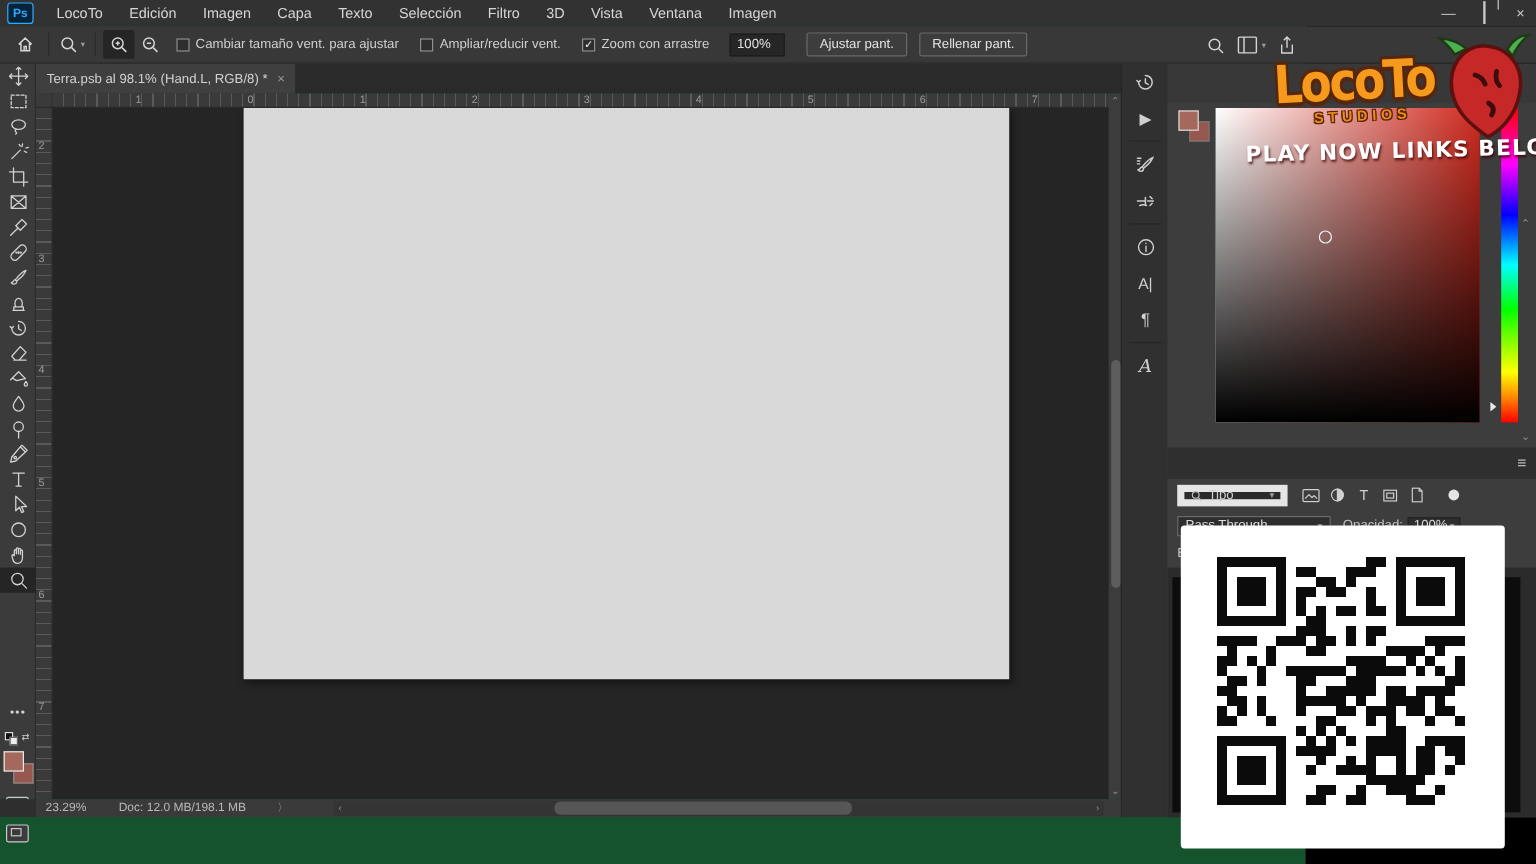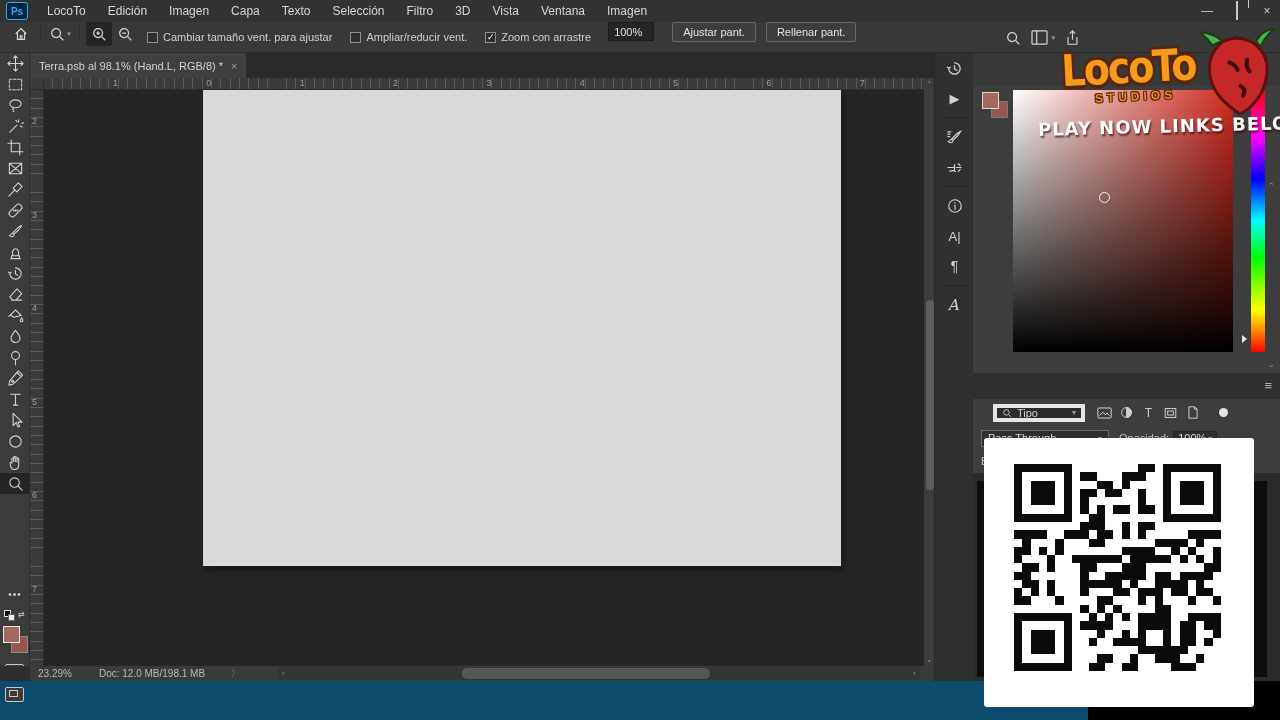--- a/index.html
+++ b/index.html
@@ -1,33 +1,33 @@
 <!DOCTYPE html>
 <html><head>
 <meta charset="utf-8">
 <style>
   *{margin:0;padding:0;box-sizing:border-box}
   html,body{width:1280px;height:720px;overflow:hidden;background:#000;
     font-family:"Liberation Sans",sans-serif;-webkit-font-smoothing:antialiased}
-  #app{position:absolute;inset:0;width:1088px;height:720px;background:#0c4a6e}
+  #app{position:absolute;inset:0;width:1088px;height:720px;background:#14532d}
   .abs{position:absolute}
 
   
   #menubar{left:0;top:0;width:1280px;height:22px;background:#323232;display:flex;align-items:center;z-index:5}
   #ps-logo{width:22px;height:18px;margin:0 8px 0 6px;border:1px solid #31a8ff;border-radius:3px;
     background:#05243a;color:#31a8ff;font-size:10px;font-weight:bold;display:flex;align-items:center;justify-content:center}
   .menu-item{color:#d6d6d6;font-size:12px;padding:0 11px;line-height:22px;cursor:default}
   #win-controls{position:absolute;right:6px;top:0;height:22px;display:flex;align-items:center;gap:22px;color:#c9c9c9}
   .winbtn{font-size:12px;line-height:22px;width:14px;text-align:center}
   #restore-box{width:9px;height:8px;border:1px solid #c9c9c9;position:relative;background:#323232}
   #restore-box:before{content:"";position:absolute;left:2px;top:-3px;width:9px;height:8px;border:1px solid #c9c9c9;border-bottom:none;border-left:none}
 
   
   #optionsbar{left:0;top:22px;width:1280px;height:31px;background:#383838;border-bottom:1px solid #2a2a2a;
-    display:flex;z-index:5;color:#d8d8d8;font-size:11px}
+    display:flex;align-items:center;z-index:5;color:#d8d8d8;font-size:11px}
   .opt-sep{width:1px;height:20px;background:#2c2c2c;margin:0 6px}
   .opt-icon{width:26px;height:24px;display:flex;align-items:center;justify-content:center}
   .opt-icon svg{stroke:#d4d4d4;fill:none;stroke-width:1.4}
   .opt-icon.pressed{background:#252525;border-radius:2px}
   .chk{display:flex;align-items:center;gap:5px;margin:0 9px;color:#cfcfcf}
   .chkbox{width:11px;height:11px;border:1px solid #8f8f8f;background:#2e2e2e;display:inline-flex;
     align-items:center;justify-content:center;font-size:9px;color:#fff}
   .zoom-input{width:46px;height:19px;background:#262626;border:1px solid #1c1c1c;color:#e0e0e0;
     font-size:11px;padding:0 5px;display:flex;align-items:center;margin:0 8px}
   .opt-btn{height:20px;background:#3d3d3d;border:1px solid #696969;border-radius:2px;color:#e2e2e2;
@@ -102,21 +102,21 @@
     background:linear-gradient(to top,#000,rgba(0,0,0,0)),linear-gradient(to right,#fff,#d12b1f)}
   #picker-ring{position:absolute;left:86px;top:102px;width:11px;height:11px;border:1px solid #f2f2f2;border-radius:50%}
   #hue-bar{position:absolute;left:278px;top:4px;width:14px;height:262px;
     background:linear-gradient(to bottom,#f00 0%,#f0f 18%,#00f 34%,#0ff 50%,#0f0 64%,#ff0 84%,#f80 92%,#f00 100%)}
   #hue-marker{position:absolute;left:269px;top:249px;width:0;height:0;border-top:4px solid transparent;
     border-bottom:4px solid transparent;border-left:5px solid #e8e8e8}
 
   #layers-tabbar{top:320px}
   #layers-body{position:absolute;left:0;top:346px;width:307px;height:282px;background:#3d3d3d}
   #filter-row{position:absolute;left:0;top:0;width:307px;height:27px;display:flex;align-items:center}
-  #type-filter{margin-left:20px;width:92px;height:18px;background:#2b2b2b;border:4px solid #e5e5e5;color:#cfcfcf;
+  #type-filter{margin-left:8px;width:92px;height:18px;background:#2b2b2b;border:6px solid #e5e5e5;color:#cfcfcf;
     font-size:11px;display:flex;align-items:center;gap:5px;padding:0 5px}
   #type-filter .caret{margin-left:auto;font-size:8px;color:#9a9a9a}
   .filter-icon{width:21px;height:18px;display:flex;align-items:center;justify-content:center;color:#d0d0d0;font-size:12px;margin-left:1px}
   .filter-icon svg{stroke:#d0d0d0;fill:none;stroke-width:1.2}
   #filter-pin{margin-left:16px;width:9px;height:9px;background:#e4e4e4;border-radius:50%}
   #blend-row{position:absolute;left:0;top:28px;width:307px;height:22px;display:flex;align-items:center;color:#c4c4c4;font-size:11px}
   #blend-select{margin-left:8px;width:128px;height:17px;background:#2e2e2e;border:1px solid #6a6a6a;color:#dcdcdc;
     display:flex;align-items:center;padding:0 6px}
   #blend-select .caret{margin-left:auto;font-size:8px;color:#9a9a9a}
   #opacity-label{margin-left:10px}

